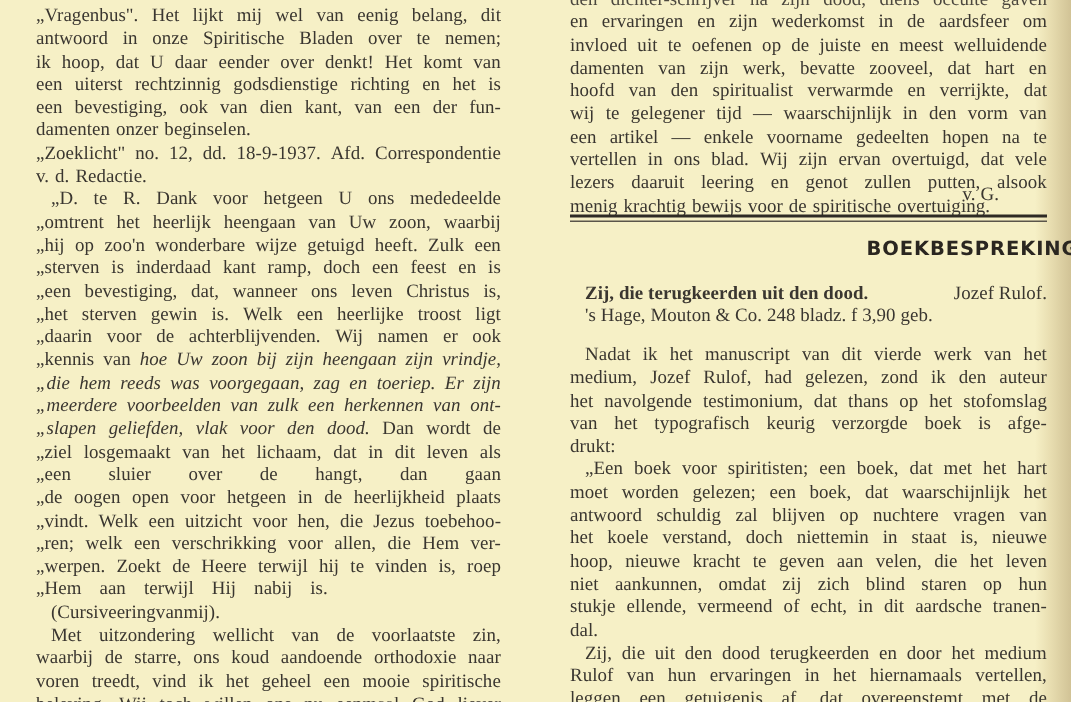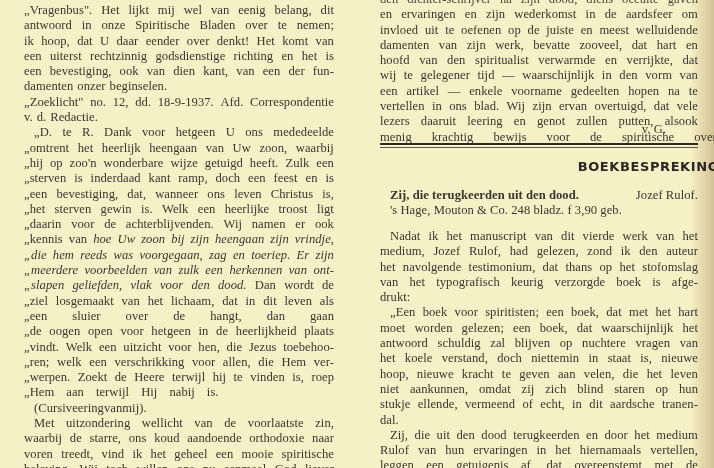--- a/index.html
+++ b/index.html
@@ -453,21 +453,21 @@
       <div class="line">
         <span class="w">lezers</span>
         <span class="w">daaruit</span>
         <span class="w">leering</span>
         <span class="w">en</span>
         <span class="w">genot</span>
         <span class="w">zullen</span>
         <span class="w">putten,</span>
         <span class="w">alsook</span>
       </div>
-      <div class="line last" style="gap: 20px;">
+      <div class="line last" style="gap: 4px;">
         <span class="w">menig</span>
         <span class="w">krachtig</span>
         <span class="w">bewijs</span>
         <span class="w">voor</span>
         <span class="w">de</span>
         <span class="w">spiritische</span>
         <span class="w">overtuiging.</span>
       </div>
     </div>
 

